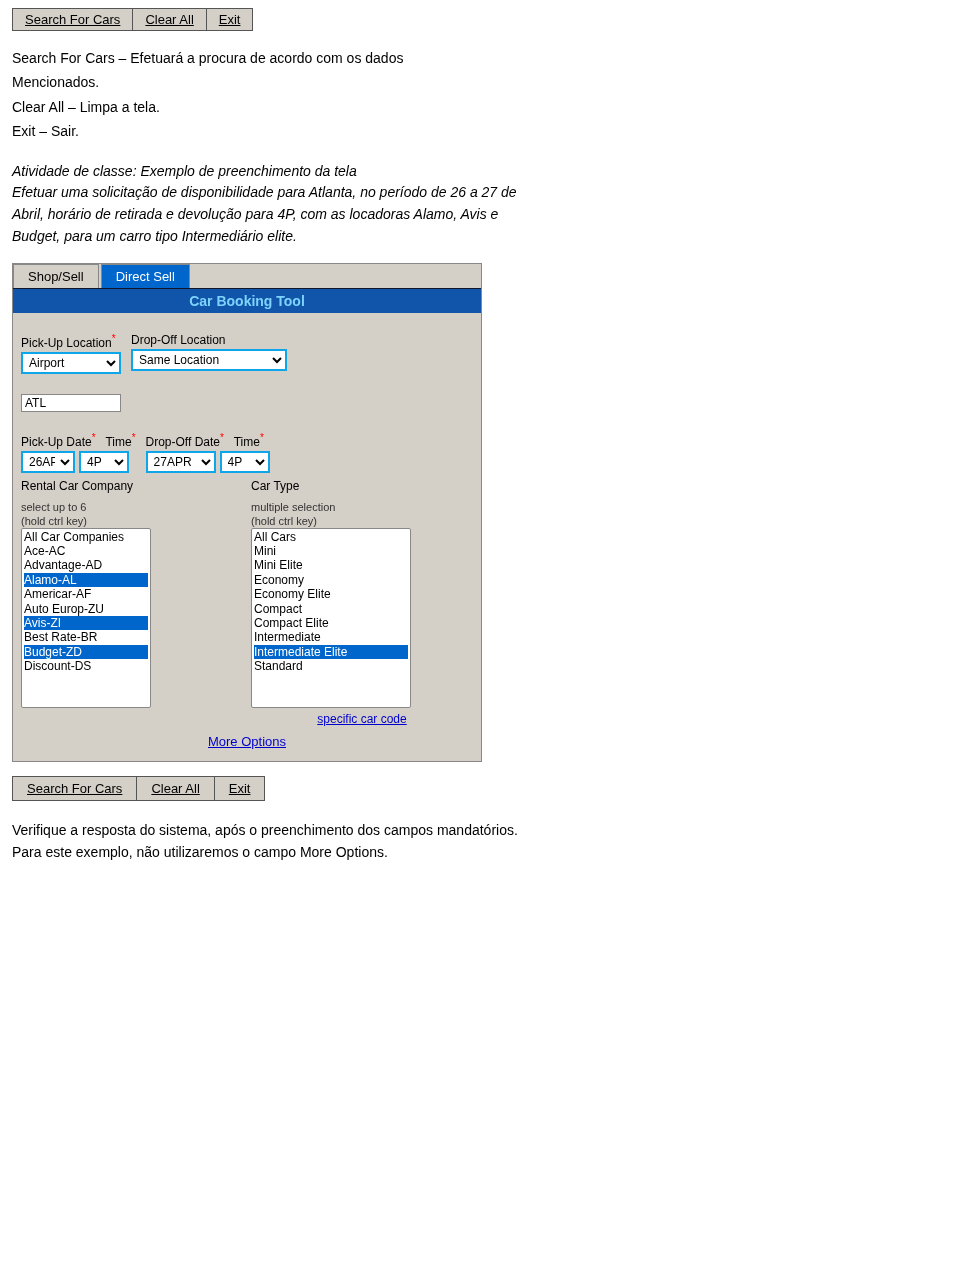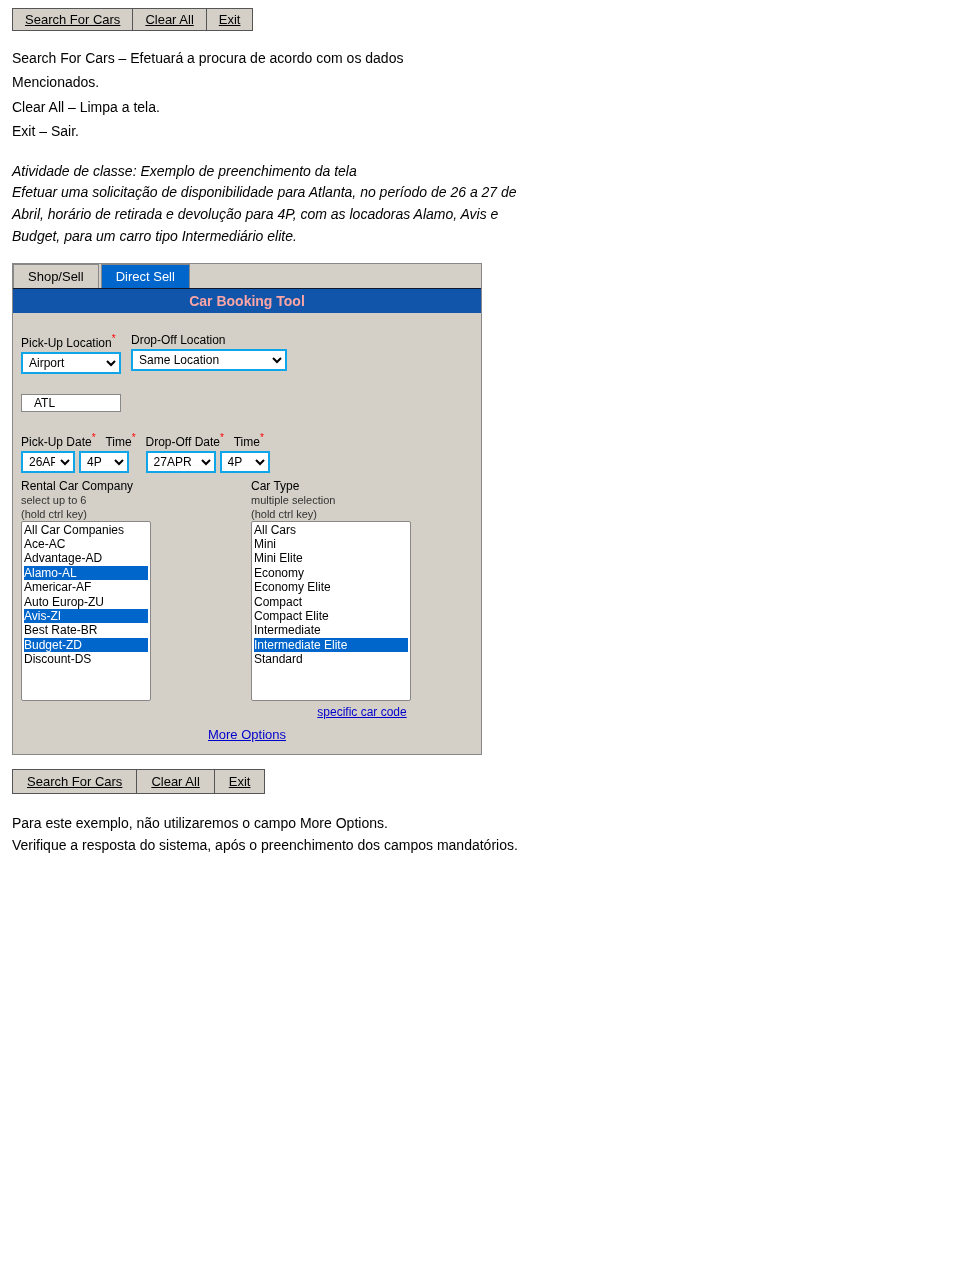--- a/index.html
+++ b/index.html
@@ -72,21 +72,21 @@
     }
     .tab.active {
       background: #0066cc;
       color: #fff;
       font-weight: normal;
     }
 
     
     .title-bar {
       background: #1155aa;
-      color: #fca5a5;
+      color: #7dd3fc;
       text-align: center;
       font-size: 14px;
       font-weight: bold;
       padding: 4px;
     }
 
     
     .form-body {
       padding: 6px 8px;
       background: #d4d0c8;
@@ -120,21 +120,21 @@
       background: #fff;
       font-size: 12px;
       padding: 1px 2px;
       cursor: pointer;
     }
 
     input[type="text"] {
       border: 1px solid #888;
       background: #fff;
       font-size: 12px;
-      padding: 1px 12px;
+      padding: 1px 3px;
     }
 
     .atl-input {
       width: 100px;
     }
 
     
     .datetime-row {
       display: flex;
       gap: 4px;
@@ -155,21 +155,21 @@
     }
 
     .list-col {
       display: flex;
       flex-direction: column;
       flex: 1;
     }
 
     .list-col-label {
       font-size: 12px;
-      margin-bottom: 1px;
+      margin-bottom: 8px;
     }
 
     .list-sublabel {
       font-size: 11px;
       color: #333;
       line-height: 1.2;
     }
 
     
     .specific-car-link {
@@ -374,15 +374,15 @@
   </div>
 </div>
 
 <div class="bottom-toolbar">
   <button>Search For Cars</button>
   <button>Clear All</button>
   <button>Exit</button>
 </div>
 
 <div class="footer-section">
+  <p>Verifique a resposta do sistema, após o preenchimento dos campos mandatórios.</p>
   <p>Para este exemplo, não utilizaremos o campo More Options.</p>
-  <p>Verifique a resposta do sistema, após o preenchimento dos campos mandatórios.</p>
 </div>
 
 </body></html>

